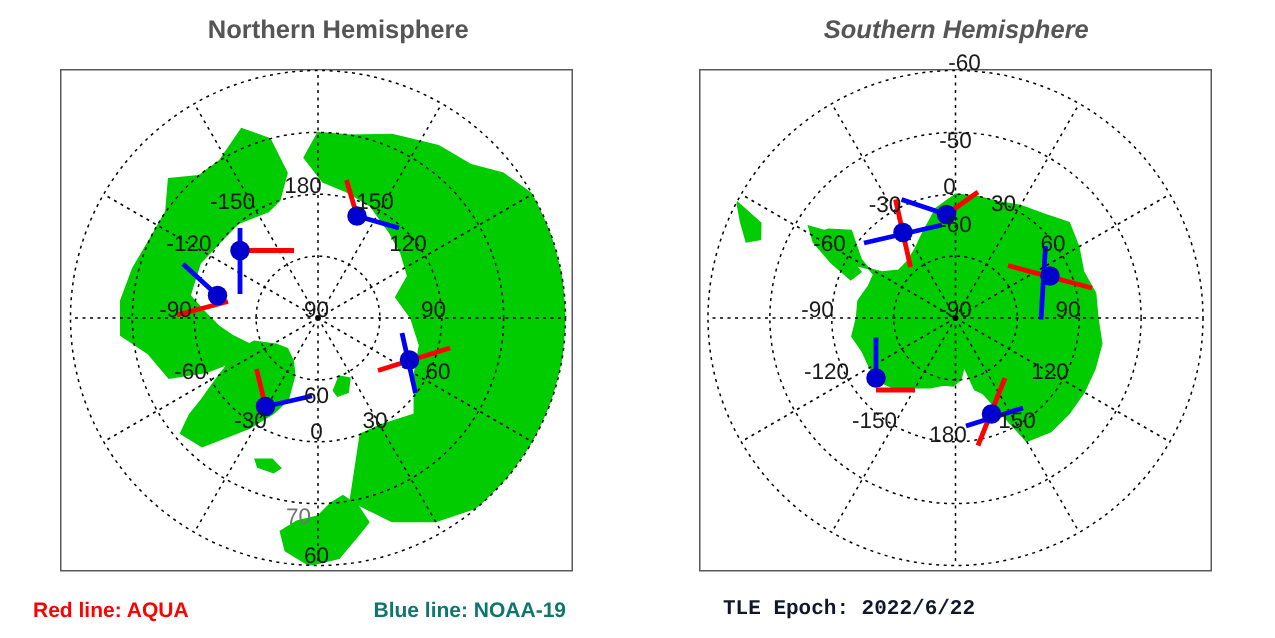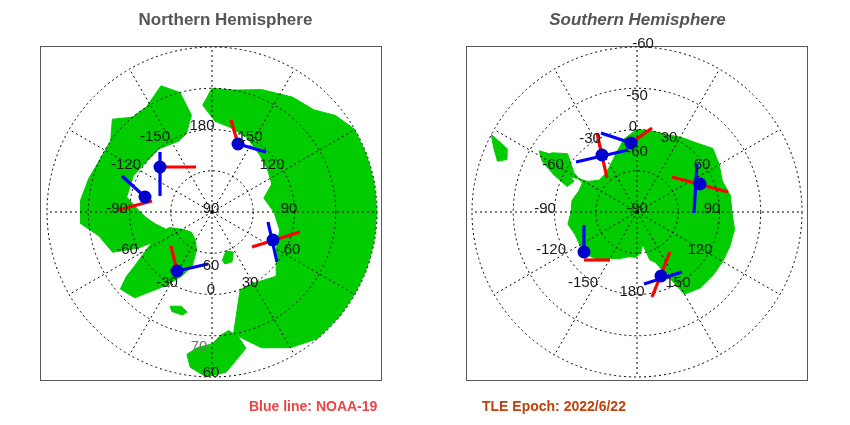--- a/index.html
+++ b/index.html
@@ -21,22 +21,22 @@
     position:absolute;font-family:"Liberation Sans",sans-serif;font-weight:normal;
     font-size:15px;color:#1a1a1a;white-space:nowrap;
     transform:translate(-50%,-50%);
   }
 
   .legend{
     position:absolute;font-family:"Liberation Sans",sans-serif;font-weight:bold;
     font-size:14px;white-space:nowrap;
   }
   .legend-red{color:#ff0000;}
-  .legend-blue{color:#ef4444;}
-  .legend-black{color:#c2410c;}
+  .legend-blue{color:#0f766e;}
+  .legend-black{color:#0f172a;font-family:Liberation Mono, monospace;}
 </style>
 </head>
 <body>
 
 <div id="root">
 
   <div class="panel" id="panel-northern" style="left:0px;top:0px;width:425px;height:390px;">
     <div class="panel-title" style="top:10px;padding-left:13px;">Northern Hemisphere</div>
     <div class="plot-frame" id="frame-n" style="left: 40px; top: 46px; width: 342px; height: 335px; border-color: rgb(89, 89, 89);"></div>
     <svg class="plot-svg" id="svg-n" width="850" height="390">
@@ -190,16 +190,17 @@
       <div class="axis-label" style="left: 545px; top: 207px; color: rgb(26, 26, 26);">-90</div>
       <div class="axis-label" style="left: 637px; top: 207px; color: rgb(26, 26, 26);">-90</div>
       <div class="axis-label" style="left: 712px; top: 207px; color: rgb(26, 26, 26);">90</div>
       <div class="axis-label" style="left: 551px; top: 248px; color: rgb(26, 26, 26);">-120</div>
       <div class="axis-label" style="left: 700px; top: 248px; color: rgb(26, 26, 26);">120</div>
       <div class="axis-label" style="left: 583px; top: 281px; color: rgb(26, 26, 26);">-150</div>
       <div class="axis-label" style="left: 632px; top: 290px; color: rgb(26, 26, 26);">180</div>
       <div class="axis-label" style="left: 678px; top: 281px; color: rgb(26, 26, 26);">150</div>
     </div>
 
+  <div class="legend legend-red" style="left:22px;top:398px;">Red line: AQUA</div>
   <div class="legend legend-blue" style="left:249px;top:398px;">Blue line: NOAA-19</div>
   <div class="legend legend-black" style="left:482px;top:398px;">TLE Epoch: 2022/6/22</div>
 
 </div>
 
 </body></html>

